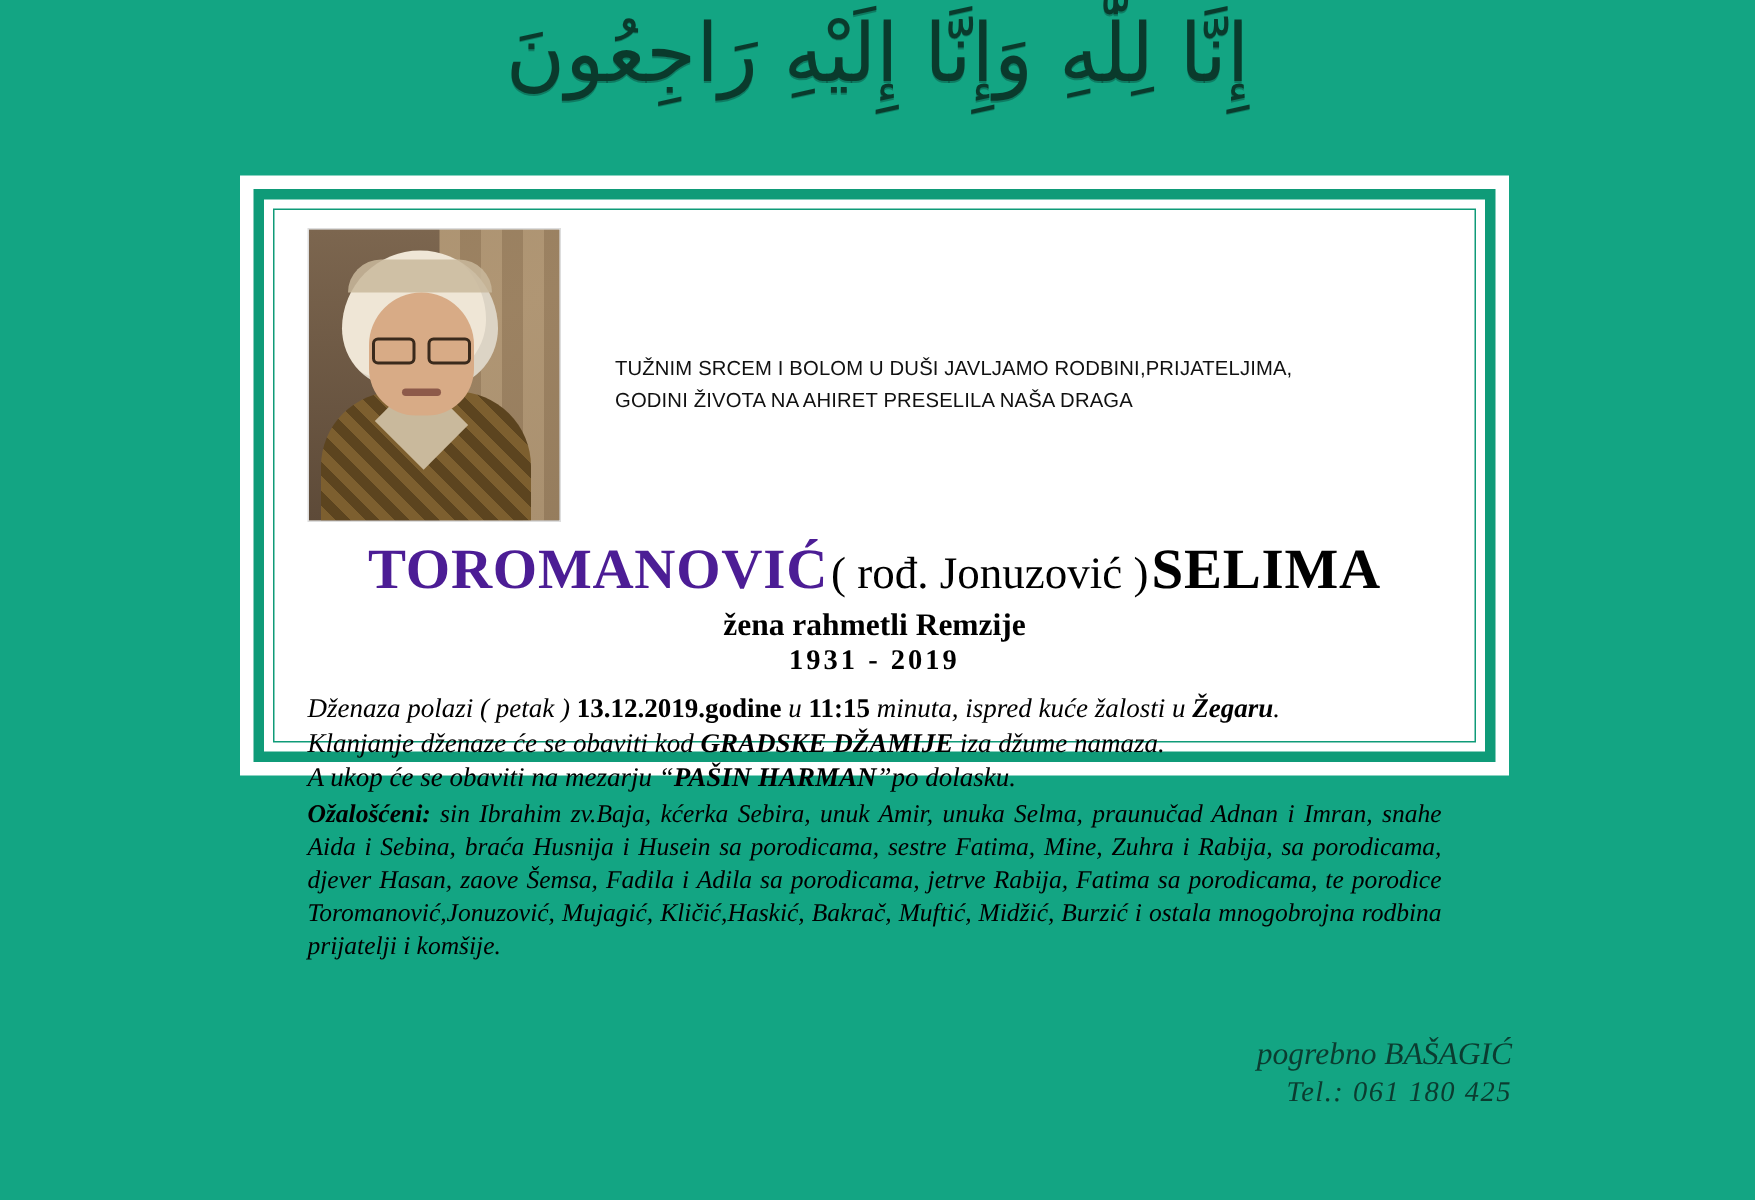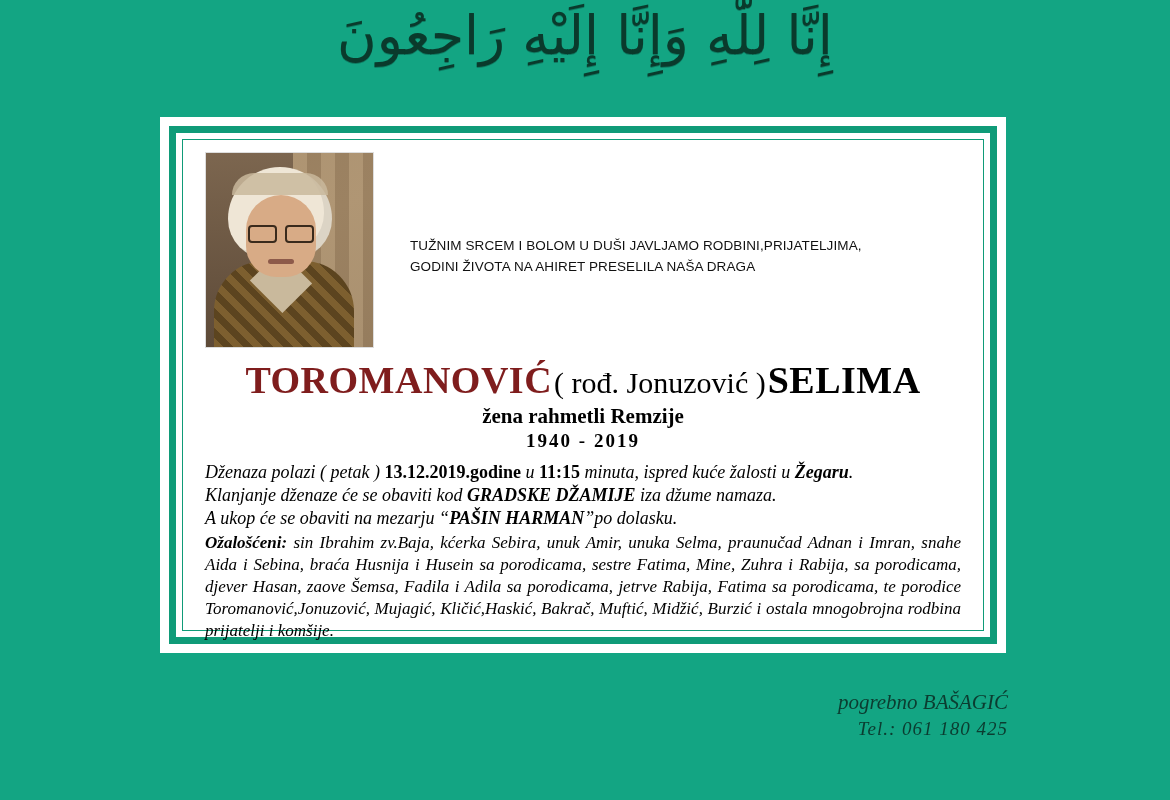--- a/index.html
+++ b/index.html
@@ -33,21 +33,21 @@
     direction: rtl;
     letter-spacing: -2px;
     text-shadow: 0 1px 0 rgba(0,0,0,0.25);
   }
   
   .notice-outer {
     position: absolute;
     left: 160px;
     top: 117px;
     width: 846px;
-    height: 536px;
+    height: 400px;
     background: #ffffff;
     padding: 9px;
     box-sizing: border-box;
   }
   .notice-mid {
     width: 100%;
     height: 100%;
     border: 7px solid #0f9b78;
     box-sizing: border-box;
     padding: 6px;
@@ -164,21 +164,21 @@
   .name-line {
     text-align: center;
     margin-top: 10px;
     white-space: nowrap;
   }
   .surname {
     font-family: "Liberation Serif", serif;
     font-weight: bold;
     font-size: 38px;
     letter-spacing: .5px;
-    color: #7f1d1d;
+    color: #4c1d95;
   }
   .maiden {
     font-family: Liberation Serif, serif;
     font-size: 30px;
     color: #000;
     padding: 0 2px;
   }
   .firstname {
     font-family: "Liberation Serif", serif;
     font-weight: bold;
@@ -263,21 +263,21 @@
             <div>TUŽNIM SRCEM I BOLOM U DUŠI JAVLJAMO RODBINI,PRIJATELJIMA,</div>
             <div>GODINI ŽIVOTA NA AHIRET PRESELILA NAŠA DRAGA</div>
           </div>
         </div>
 
         <div class="name-line">
           <span class="surname">TOROMANOVIĆ</span><span class="maiden">( rođ. Jonuzović )</span><span class="firstname">SELIMA</span>
         </div>
 
         <div class="spouse">žena rahmetli Remzije</div>
-        <div class="years">1940 - 2019</div>
+        <div class="years">1931 - 2019</div>
 
         <div class="details">
           <div>
             <span>Dženaza polazi ( petak )</span>
             <span class="bn">13.12.2019.godine</span>
             <span>u</span>
             <span class="bn">11:15</span>
             <span>minuta, ispred kuće žalosti u</span>
             <span class="b">Žegaru</span><span>.</span>
           </div>

